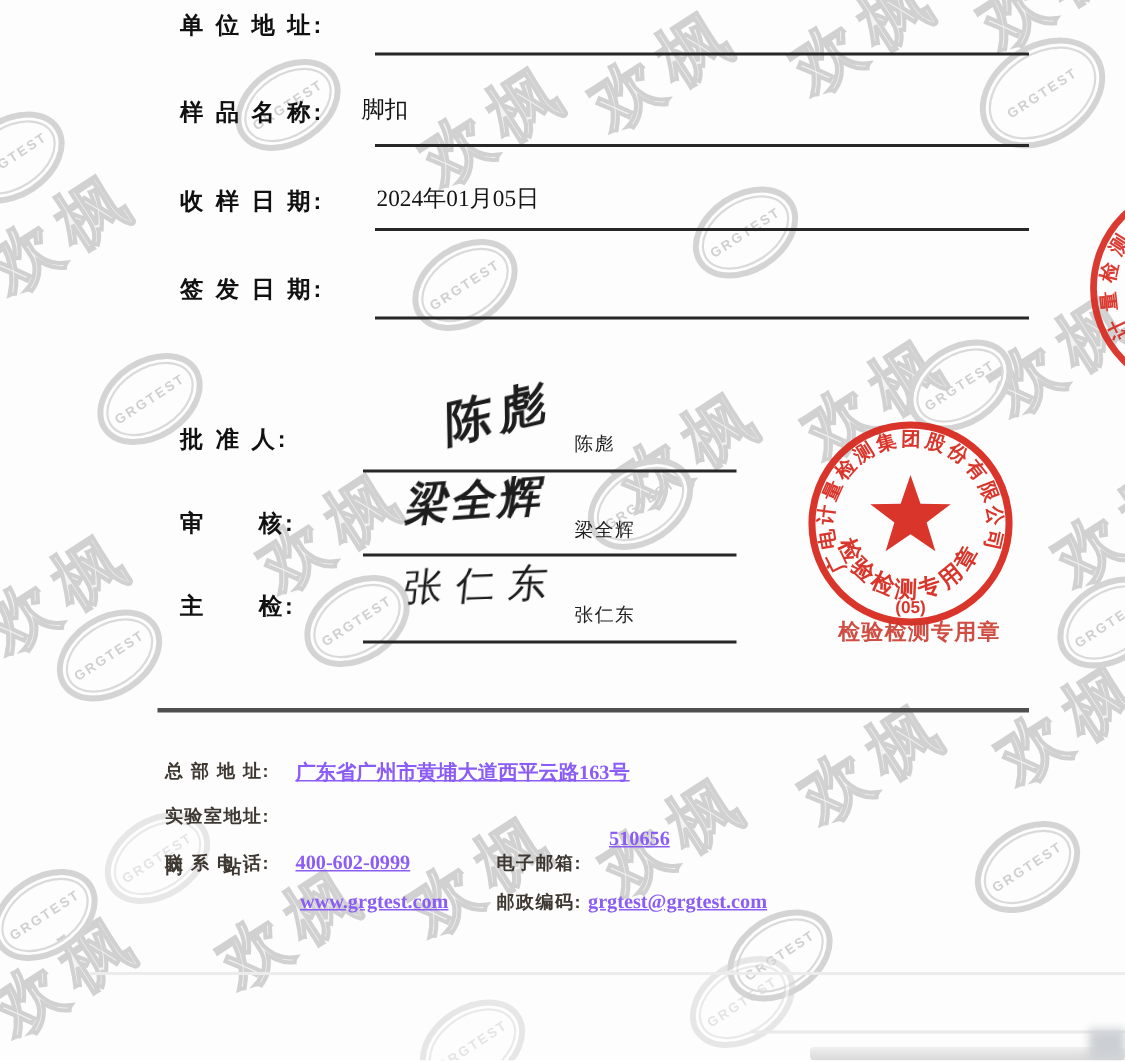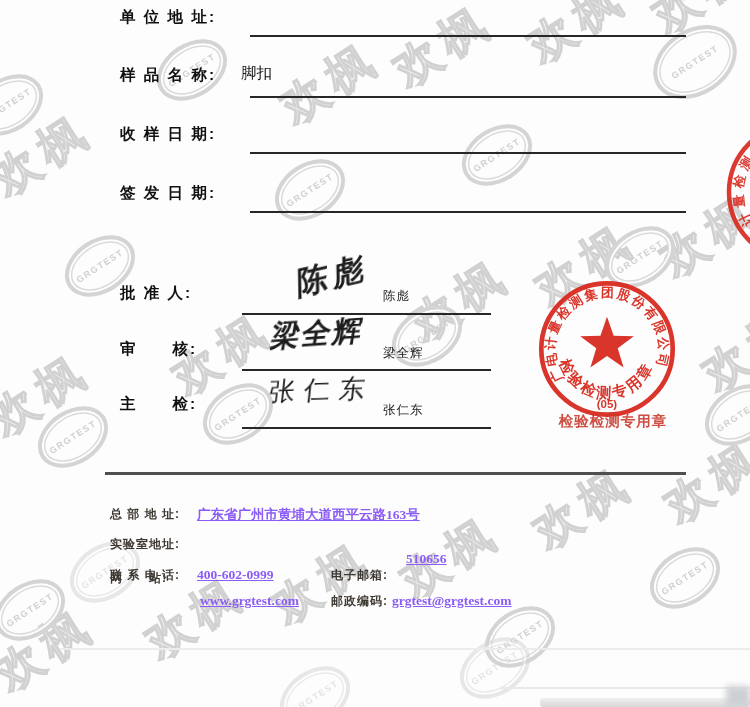--- a/index.html
+++ b/index.html
@@ -155,20 +155,21 @@
   </div>
 
   <div class="flabel" style="top:7px">单 位 地 址:</div>
   <div class="fline" style="top:35px"></div>
 
   <div class="flabel" style="top:65px">样 品 名 称:</div>
   <div class="fvalue" style="top:63px">脚扣</div>
   <div class="fline" style="top:96px"></div>
 
   <div class="flabel" style="top:124px">收 样 日 期:</div>
+  <div class="fvalue v34" style="top:122px">2024年01月05日</div>
   <div class="fline" style="top:152px"></div>
 
   <div class="flabel" style="top:183px">签 发 日 期:</div>
   <div class="fline" style="top:211px"></div>
 
   <div class="flabel" style="top:283px">批 准 人:</div>
   <div class="sig sig1">陈彪</div>
   <div class="pname" style="top:288px">陈彪</div>
   <div class="sline" style="top:313px"></div>
 

